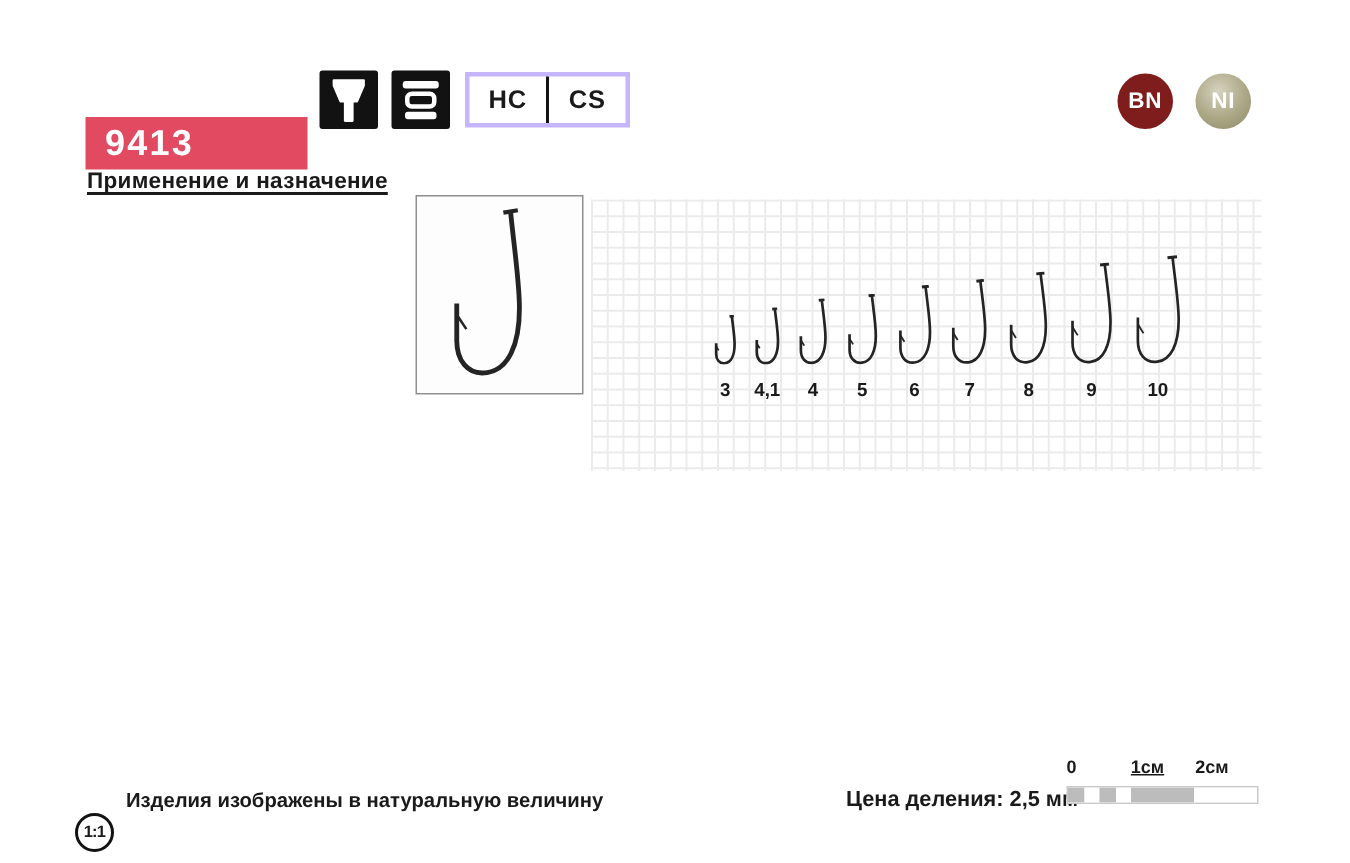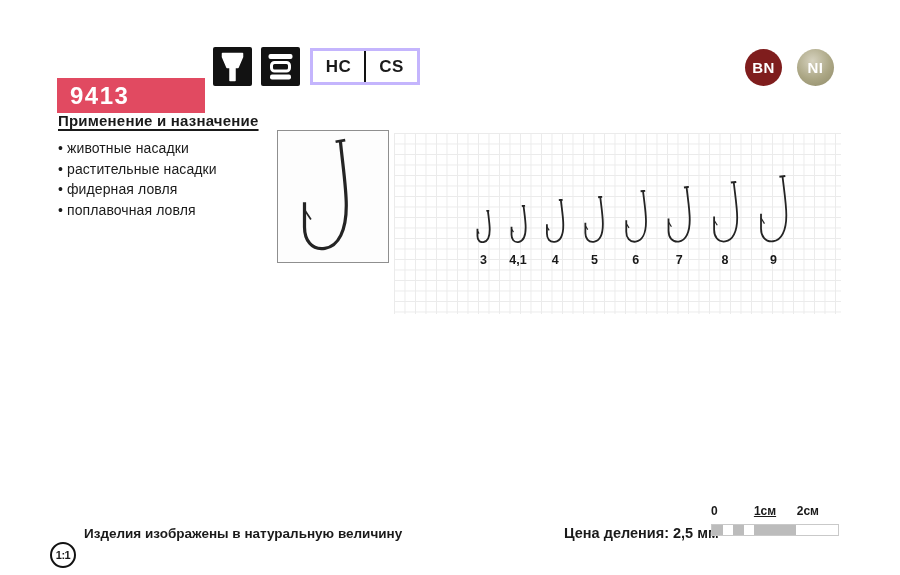--- a/index.html
+++ b/index.html
@@ -133,26 +133,20 @@
   <div class="steel-box">
     <div class="steel-cell">HC</div>
     <div class="steel-cell">CS</div>
   </div>
 
   <div class="badge badge-bn">BN</div>
   <div class="badge badge-ni">NI</div>
 
   <div class="txt-section sec-application">
     <h3>Применение и назначение</h3>
-    <ul>
-        <li>животные насадки</li>
-        <li>растительные насадки</li>
-        <li>фидерная ловля</li>
-        <li>поплавочная ловля</li>
-      </ul>
   </div>
 
 
   <div class="hook-photo">
     <svg width="54" height="120" viewBox="0 0 50 112">
       <path class="hook-stroke" d="M33,3.5 L42,2" stroke-width="2.6"></path>
       <path class="hook-stroke" d="M37.5,3 C39.5,24 43,46 43,63 C43,86 36,101 23,103 C10.5,105 4,95 4,83 L4,60" stroke-width="3"></path>
       <path class="hook-stroke" d="M4,67 L10,76" stroke-width="1.6"></path>
     </svg>
   </div>
@@ -199,20 +193,26 @@
           <svg viewBox="0 0 43 98" width="29" height="62">
             <use href="#hook-shape"></use>
           </svg>
           <div class="hook-size-label">8</div>
         </div>
         <div class="hook-item">
           <svg viewBox="0 0 43 98" width="31" height="68">
             <use href="#hook-shape"></use>
           </svg>
           <div class="hook-size-label">9</div>
+        </div>
+        <div class="hook-item">
+          <svg viewBox="0 0 43 98" width="34" height="73">
+            <use href="#hook-shape"></use>
+          </svg>
+          <div class="hook-size-label">10</div>
         </div>
       </div>
   </div>
 
   <div class="scale-circle">1:1</div>
   <div class="scale-note">Изделия изображены в натуральную величину</div>
   <div class="division-label">Цена деления: 2,5 мм</div>
 
   <div class="ruler">
     <div class="ruler-labels">

